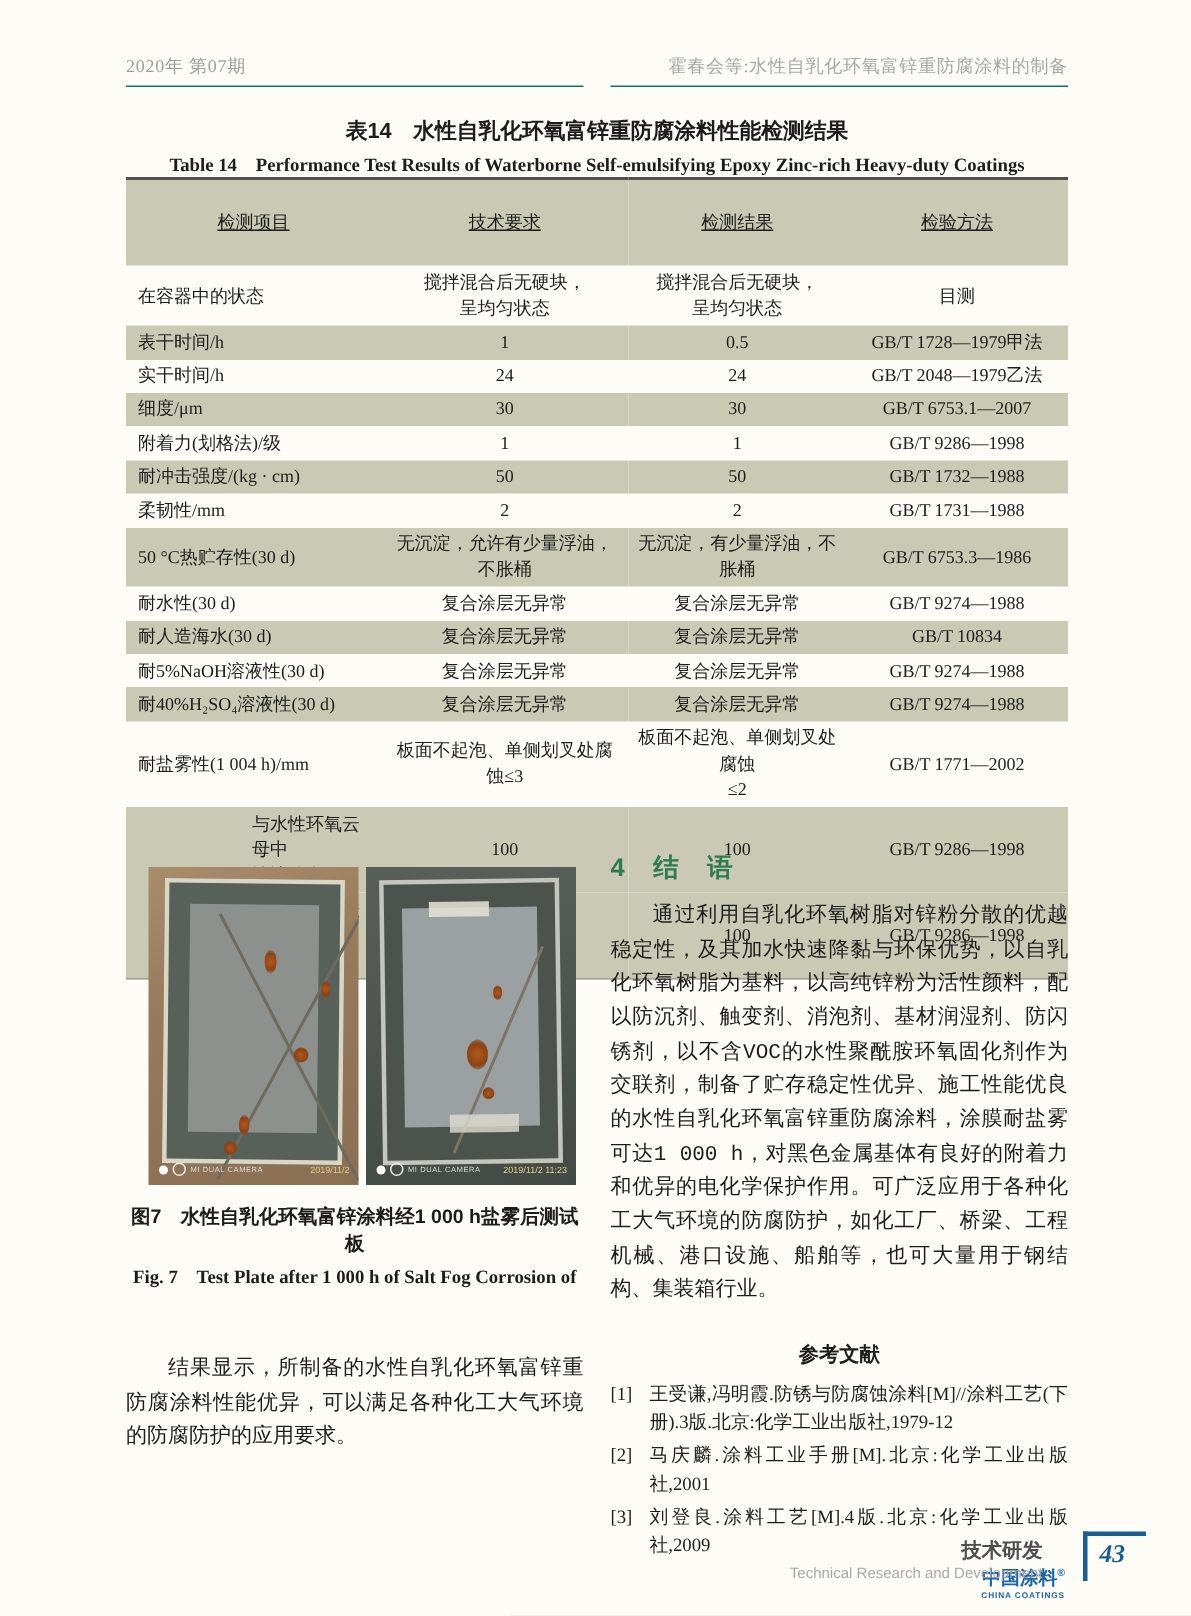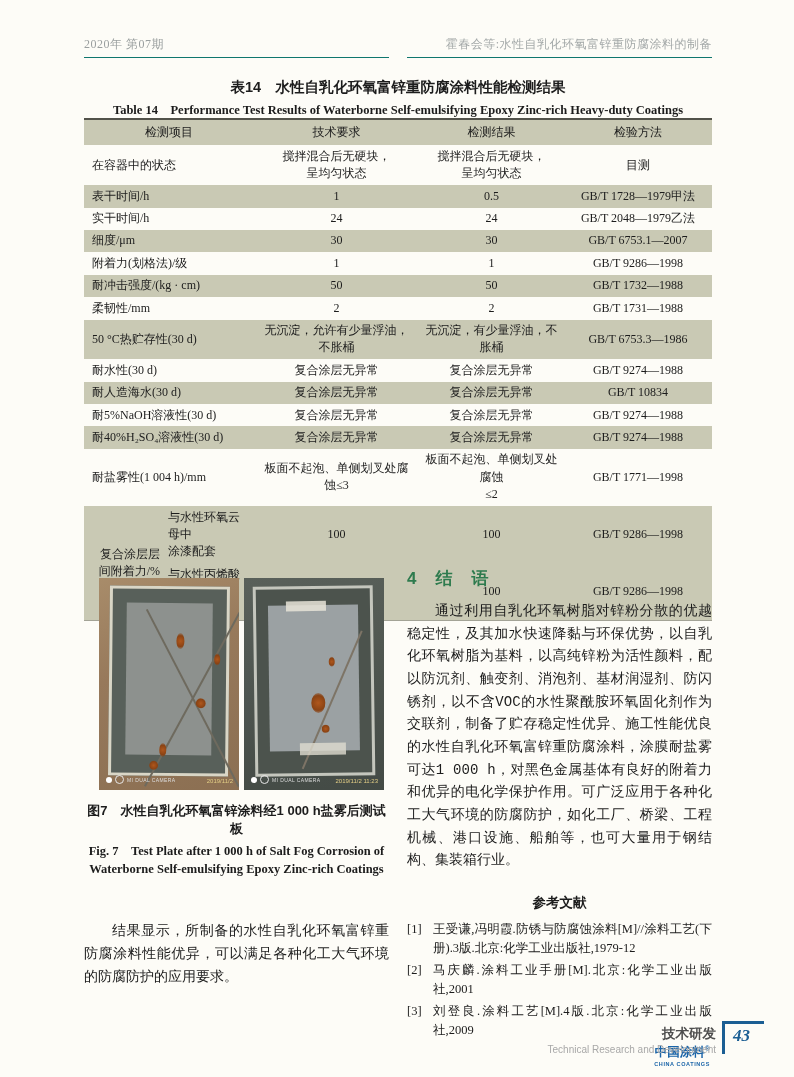--- a/index.html
+++ b/index.html
@@ -11,21 +11,21 @@
                  font-size:12px;color:#9a9f9f;letter-spacing:.5px;}
   .runhead .half.right{text-align:right;color:#a3a8a8;}
   
   .tbl-titles{position:absolute;top:78px;left:84px;width:628px;text-align:center;}
   .tbl-title-zh{font-size:14.5px;font-weight:bold;font-family:"Liberation Sans","DejaVu Sans",sans-serif;}
   .tbl-title-en{font-size:12.5px;font-weight:bold;margin-top:5px;}
   
   .ptable{position:absolute;top:118px;left:84px;width:628px;border-collapse:collapse;
           font-size:12px;line-height:1.45;border-top:2px solid #52524a;border-bottom:1px solid #a3a396;}
   .ptable td,.ptable th{padding:2.5px 4px;vertical-align:middle;font-weight:normal;}
-  .ptable th{font-family:"Liberation Sans","DejaVu Sans",sans-serif;padding:4px;}
+  .ptable th{font-family:"Liberation Sans","DejaVu Sans",sans-serif;padding:20px;text-decoration:underline;}
   .band{background:#c9c9b4;}
   .cL{text-align:left;padding-left:8px !important;}
   .cC{text-align:center;}
   .pre{white-space:pre-line;}
   .glabel{text-align:right;padding-left:8px !important;}
   .gsub{text-align:left;white-space:pre-line;}
   
   .columns{position:absolute;top:565px;left:84px;width:628px;display:flex;gap:18px;}
   .col{width:305px;}
   
@@ -64,21 +64,21 @@
             font-family:"Liberation Sans","DejaVu Sans",sans-serif;}
   .ref{display:flex;font-size:12.5px;line-height:1.55;margin-bottom:2px;}
   .ref .num{flex:0 0 26px;}
   .ref .txt{flex:1;text-align:justify;}
   
   .logo{margin-top:4px;text-align:right;color:#1a64a8;padding-right:2px;}
   .logo .zh{font-size:12.5px;font-weight:bold;font-family:"Liberation Sans","DejaVu Sans",sans-serif;}
   .logo .reg{font-size:7px;vertical-align:super;}
   .logo .en{font-size:5.5px;letter-spacing:.6px;font-family:"Liberation Sans","DejaVu Sans",sans-serif;font-weight:bold;}
   
-  .footer{position:absolute;right:30px;bottom:22px;display:flex;align-items:flex-start;}
+  .footer{position:absolute;right:30px;bottom:22px;display:flex;align-items:flex-start;gap:21px;}
   .flabels{text-align:right;margin-top:4px;}
   .f-zh{font-size:13.5px;font-weight:bold;color:#4e4e4e;font-family:"Liberation Sans","DejaVu Sans",sans-serif;}
   .f-en{font-size:10px;color:#a8a8a8;font-family:"Liberation Sans","DejaVu Sans",sans-serif;margin-top:1px;}
   .pagebadge{margin-left:6px;border-top:3px solid #1b5e93;border-left:3px solid #1b5e93;
              padding:2px 14px 8px 8px;}
   .pagebadge span{font-size:17px;font-weight:bold;font-style:italic;color:#1b5e93;}
 </style>
 </head>
 <body>
 
@@ -183,21 +183,21 @@
       <td class="cC">复合涂层无异常</td>
       <td class="cC">复合涂层无异常</td>
       <td class="cC">GB/T 9274—1988</td>
     </tr>
     <tr>
       <td colspan="2" class="cL">耐盐雾性(1 004 h)/mm</td>
       <td class="cC pre">板面不起泡、单侧划叉处腐
 蚀≤3</td>
       <td class="cC pre">板面不起泡、单侧划叉处腐蚀
 ≤2</td>
-      <td class="cC">GB/T 1771—1998</td>
+      <td class="cC">GB/T 1771—2002</td>
     </tr>
     <tr class="band">
       <td class="glabel pre" rowspan="2">复合涂层层
 间附着力/%</td>
       <td class="gsub">与水性环氧云母中
 涂漆配套</td>
       <td class="cC">100</td>
       <td class="cC">100</td>
       <td class="cC">GB/T 9286—1998</td>
     </tr>
@@ -254,21 +254,20 @@
           </div>
           <div class="stamp">2019/11/2  11:23</div>
         </div>
 
       </div>
 
       <div class="figcap">
         <div class="zh">图7　水性自乳化环氧富锌涂料经1 000 h盐雾后测试板</div>
         <div class="en">
           <div>Fig. 7　Test Plate after 1 000 h of Salt Fog Corrosion of</div>
-          <div>Waterborne Self-emulsifying Epoxy Zinc-rich Coatings</div>
         </div>
       </div>
 
       <p class="para left-para">结果显示，所制备的水性自乳化环氧富锌重防腐涂料性能优异，可以满足各种化工大气环境的防腐防护的应用要求。</p>
     </div>
 
     <div class="col">
       <div class="sec-head">4　结　语</div>
       <p class="para" style="margin:0;font-family:Liberation Mono, monospace;">通过利用自乳化环氧树脂对锌粉分散的优越稳定性，及其加水快速降黏与环保优势，以自乳化环氧树脂为基料，以高纯锌粉为活性颜料，配以防沉剂、触变剂、消泡剂、基材润湿剂、防闪锈剂，以不含VOC的水性聚酰胺环氧固化剂作为交联剂，制备了贮存稳定性优异、施工性能优良的水性自乳化环氧富锌重防腐涂料，涂膜耐盐雾可达1 000 h，对黑色金属基体有良好的附着力和优异的电化学保护作用。可广泛应用于各种化工大气环境的防腐防护，如化工厂、桥梁、工程机械、港口设施、船舶等，也可大量用于钢结构、集装箱行业。</p>
 

